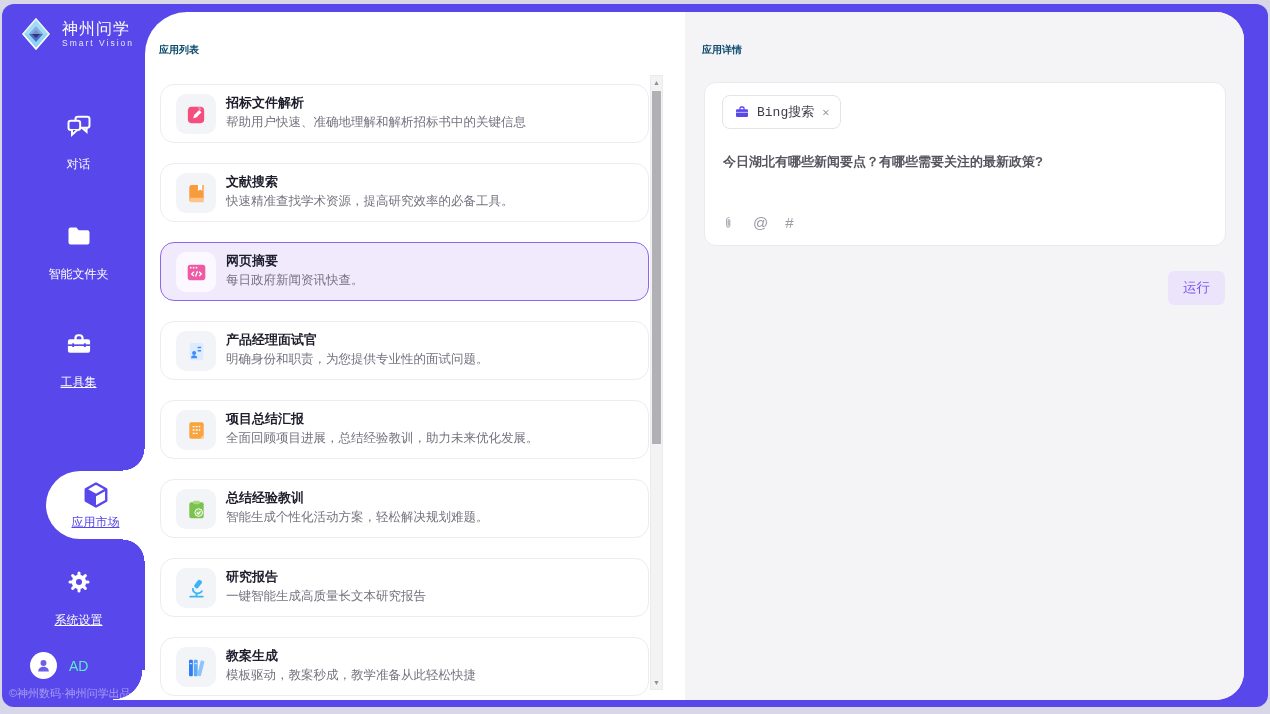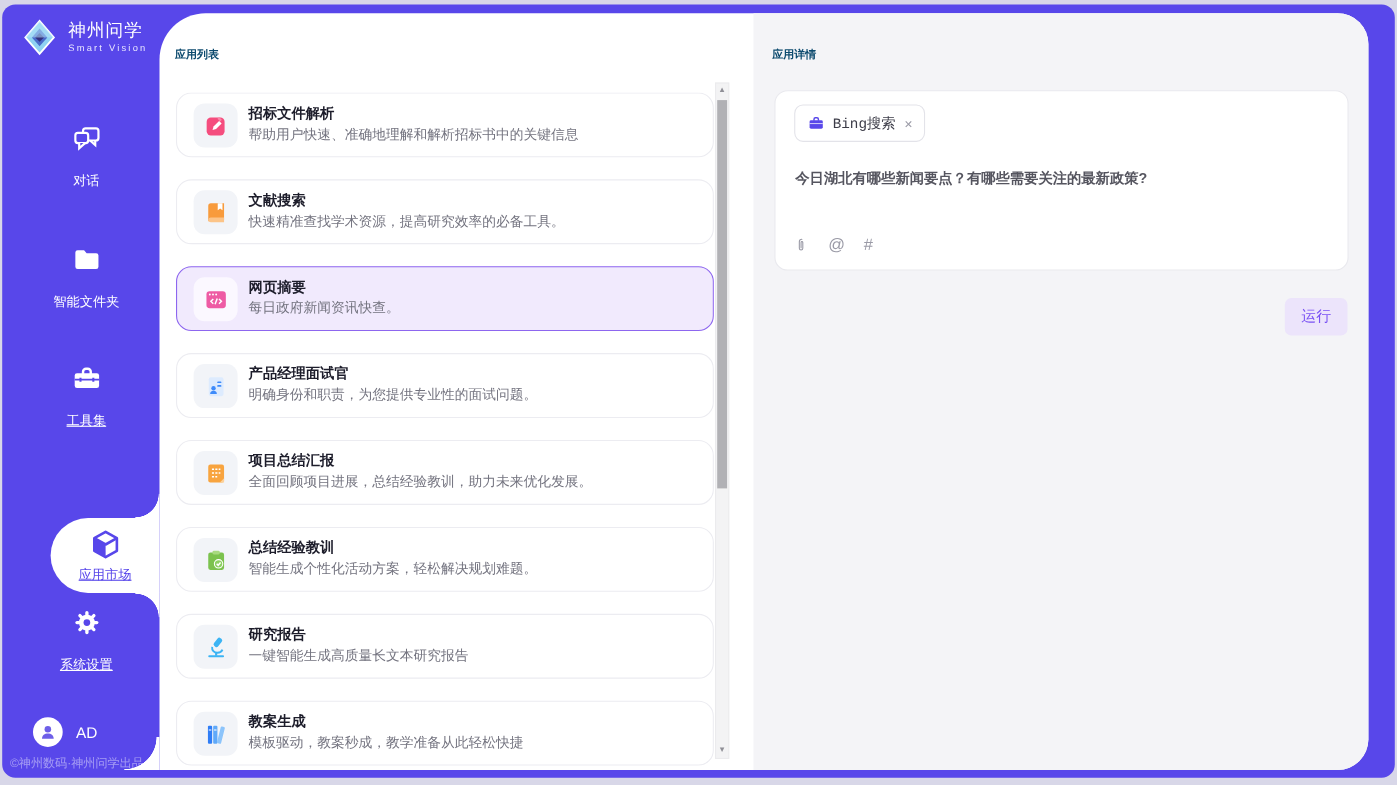--- a/index.html
+++ b/index.html
@@ -16,21 +16,21 @@
   .nav-item .lbl.u{text-decoration:underline;}
   .blob{position:absolute;left:44px;right:0;top:423px;height:68px;background:#fff;border-radius:34px 0 0 34px;margin-top:44px;}
   .blob::before{content:"";position:absolute;right:0;top:-22px;width:22px;height:22px;
     background:radial-gradient(circle at 0 0, transparent 21px, #fff 21.5px);}
   .blob::after{content:"";position:absolute;right:0;bottom:-22px;width:22px;height:22px;
     background:radial-gradient(circle at 0 100%, transparent 21px, #fff 21.5px);}
   .blob .inner{position:absolute;inset:0;display:flex;flex-direction:column;align-items:center;justify-content:center;gap:4px;cursor:pointer;}
   .blob .lbl{color:#5847ea;font-size:12px;text-decoration:underline;}
   .user{position:absolute;left:28px;top:648px;display:flex;align-items:center;gap:12px;cursor:pointer;}
   .avatar{width:27px;height:27px;border-radius:50%;background:#fff;display:flex;align-items:center;justify-content:center;}
-  .user .lbl{color:#ffffff;font-size:14px;}
+  .user .lbl{color:#5eead4;font-size:14px;}
   .copyright{position:absolute;left:7px;bottom:6px;color:rgba(255,255,255,0.45);font-size:11px;white-space:nowrap;}
 
   
   .panel{position:absolute;left:143px;top:8px;right:24px;bottom:7px;background:#fff;border-radius:42px 28px 28px 0;}
   .foot{position:absolute;left:111px;bottom:7px;width:32px;height:30px;
     background:radial-gradient(circle at 0 0, transparent 29px, #fff 29.5px);}
   .panel-title{position:absolute;font-size:10px;font-weight:bold;color:#0c4a6e;}
   .list-title{left:14px;top:31px;}
   .list-scroll{position:absolute;left:15px;top:72px;width:489px;bottom:1px;overflow:hidden;}
   .card{box-sizing:border-box;position:relative;height:59px;margin-bottom:20px;background:#fff;
@@ -126,21 +126,21 @@
           <svg width="30" height="30" viewBox="0 0 24 24">
             <path d="M12 2.8l8.2 4.6v9.2L12 21.2l-8.2-4.6V7.4z" fill="none" stroke="#5847ea" stroke-width="1.9" stroke-linejoin="round"></path>
             <path d="M3.8 7.4L12 12l8.2-4.6" fill="none" stroke="#5847ea" stroke-width="1.9" stroke-linejoin="round"></path>
             <path d="M3.8 7.4L12 12v9.2l-8.2-4.6z" fill="#5847ea"></path>
           </svg>
         </span>
         <span class="lbl">应用市场</span>
       </div>
     </div>
 
-    <div class="nav-item" style="top:548px;">
+    <div class="nav-item" style="top:564px;">
       <span>
         <svg width="28" height="28" viewBox="0 0 24 24">
           <g fill="#fff">
             <rect x="10.7" y="3" width="2.6" height="18" rx="1.3"></rect>
             <rect x="10.7" y="3" width="2.6" height="18" rx="1.3" transform="rotate(45 12 12)"></rect>
             <rect x="10.7" y="3" width="2.6" height="18" rx="1.3" transform="rotate(90 12 12)"></rect>
             <rect x="10.7" y="3" width="2.6" height="18" rx="1.3" transform="rotate(135 12 12)"></rect>
             <circle cx="12" cy="12" r="6.2"></circle>
           </g>
           <circle cx="12" cy="12" r="2.6" fill="#5847ea"></circle>

